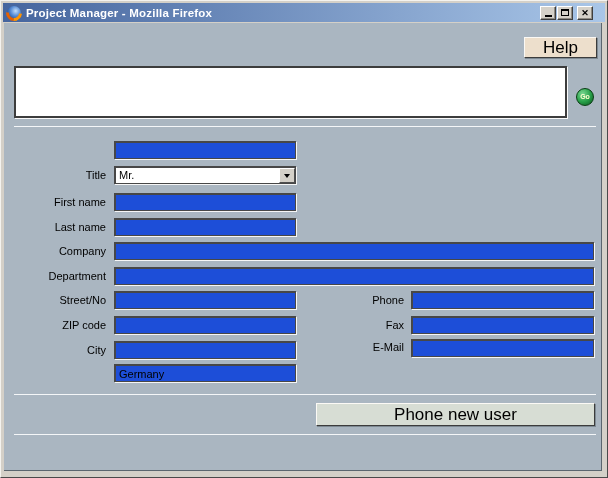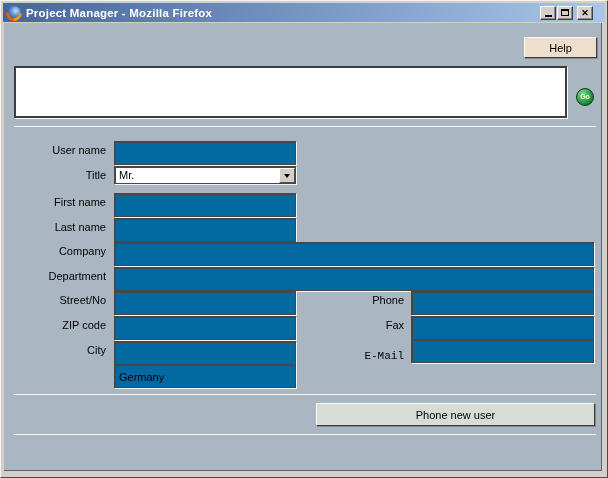--- a/index.html
+++ b/index.html
@@ -39,21 +39,21 @@
   .glyph-close{font-size:9px;font-weight:bold;color:#000;line-height:10px;}
   
   .client{
     position:absolute;left:3px;top:22px;width:598px;height:448px;
     background:#aab6c1;
     border-right:1px solid #5b666f;border-bottom:1px solid #5b666f;
   }
   
   .btn3d{
     position:absolute;display:flex;align-items:center;justify-content:center;
-    font-size:11px;color:#000;
+    font-size:17px;color:#000;
     border:1px solid;border-color:#fbf9f5 #3c3c3c #3c3c3c #fbf9f5;
     box-shadow:1px 1px 0 #7e8a93;
     cursor:default;
   }
   .help-btn{left:520px;top:14px;width:73px;height:21px;background:#eddfcc;}
   .create-btn{left:312px;top:380px;width:279px;height:23px;background:#d7ddd4;}
   .addr{
     position:absolute;left:10px;top:43px;width:553px;height:52px;
     background:#fff;border:2px solid #3d3d3d;box-shadow:1px 1px 0 #fafafa;
     resize:none;outline:none;font:11px "Liberation Sans",sans-serif;padding:2px 4px;
@@ -66,21 +66,21 @@
     color:#ffffd0;font-size:7px;font-weight:bold;text-align:center;line-height:16px;
     cursor:default;padding:0;
   }
   .divider{position:absolute;left:10px;width:582px;height:1px;background:#57626c;border-top:1px solid #f4f6f8;}
   .lbl{
     position:absolute;left:2px;width:100px;height:18px;line-height:18px;
     font-size:11px;color:#000;text-align:right;white-space:nowrap;
   }
   .lbl.r{left:330px;width:70px;}
   .field{
-    position:absolute;height:24px;background:#0369a1;
+    position:absolute;height:18px;background:#1d4ed8;
     border:solid #474747;border-width:2px 1px 1px 2px;
     box-shadow:1px 1px 0 #f6f6f6;
     font:11px "Liberation Sans",sans-serif;padding:0 3px;outline:none;
   }
   .w-short{left:110px;width:182px;}
   .w-full{left:110px;width:480px;}
   .w-right{left:407px;width:183px;}
   .sel{
     position:absolute;left:110px;top:143px;width:182px;height:18px;background:#fff;
     border:solid #474747;border-width:2px 1px 1px 2px;box-shadow:1px 1px 0 #f6f6f6;
@@ -121,33 +121,32 @@
   <div class="client">
 
     <button class="btn3d help-btn">Help</button>
 
     <textarea class="addr" style=""></textarea>
 
     <button class="go-btn">Go</button>
 
     <div class="divider" style="top:103px;"></div>
 
-    <span class="lbl" style="top:118px;">User name</span>
     <span class="lbl" style="top:143px;">Title</span>
     <span class="lbl" style="top:170px;">First name</span>
     <span class="lbl" style="top:195px;">Last name</span>
     <span class="lbl" style="top:219px;">Company</span>
     <span class="lbl" style="top:244px;">Department</span>
     <span class="lbl" style="top:268px;">Street/No</span>
     <span class="lbl" style="top:293px;">ZIP code</span>
     <span class="lbl" style="top:318px;">City</span>
 
     <span class="lbl r" style="top:268px;">Phone</span>
     <span class="lbl r" style="top:293px;">Fax</span>
-    <span class="lbl r" style="top:324px;font-family:Liberation Mono, monospace;">E-Mail</span>
+    <span class="lbl r" style="top:315px;">E-Mail</span>
 
     <input class="field w-short" style="top: 118px;" value="">
 
     <div class="sel">
       <span class="sel-text">Mr.</span>
       <span class="sel-btn">
         <span class="tri"></span>
       </span>
     </div>
 

